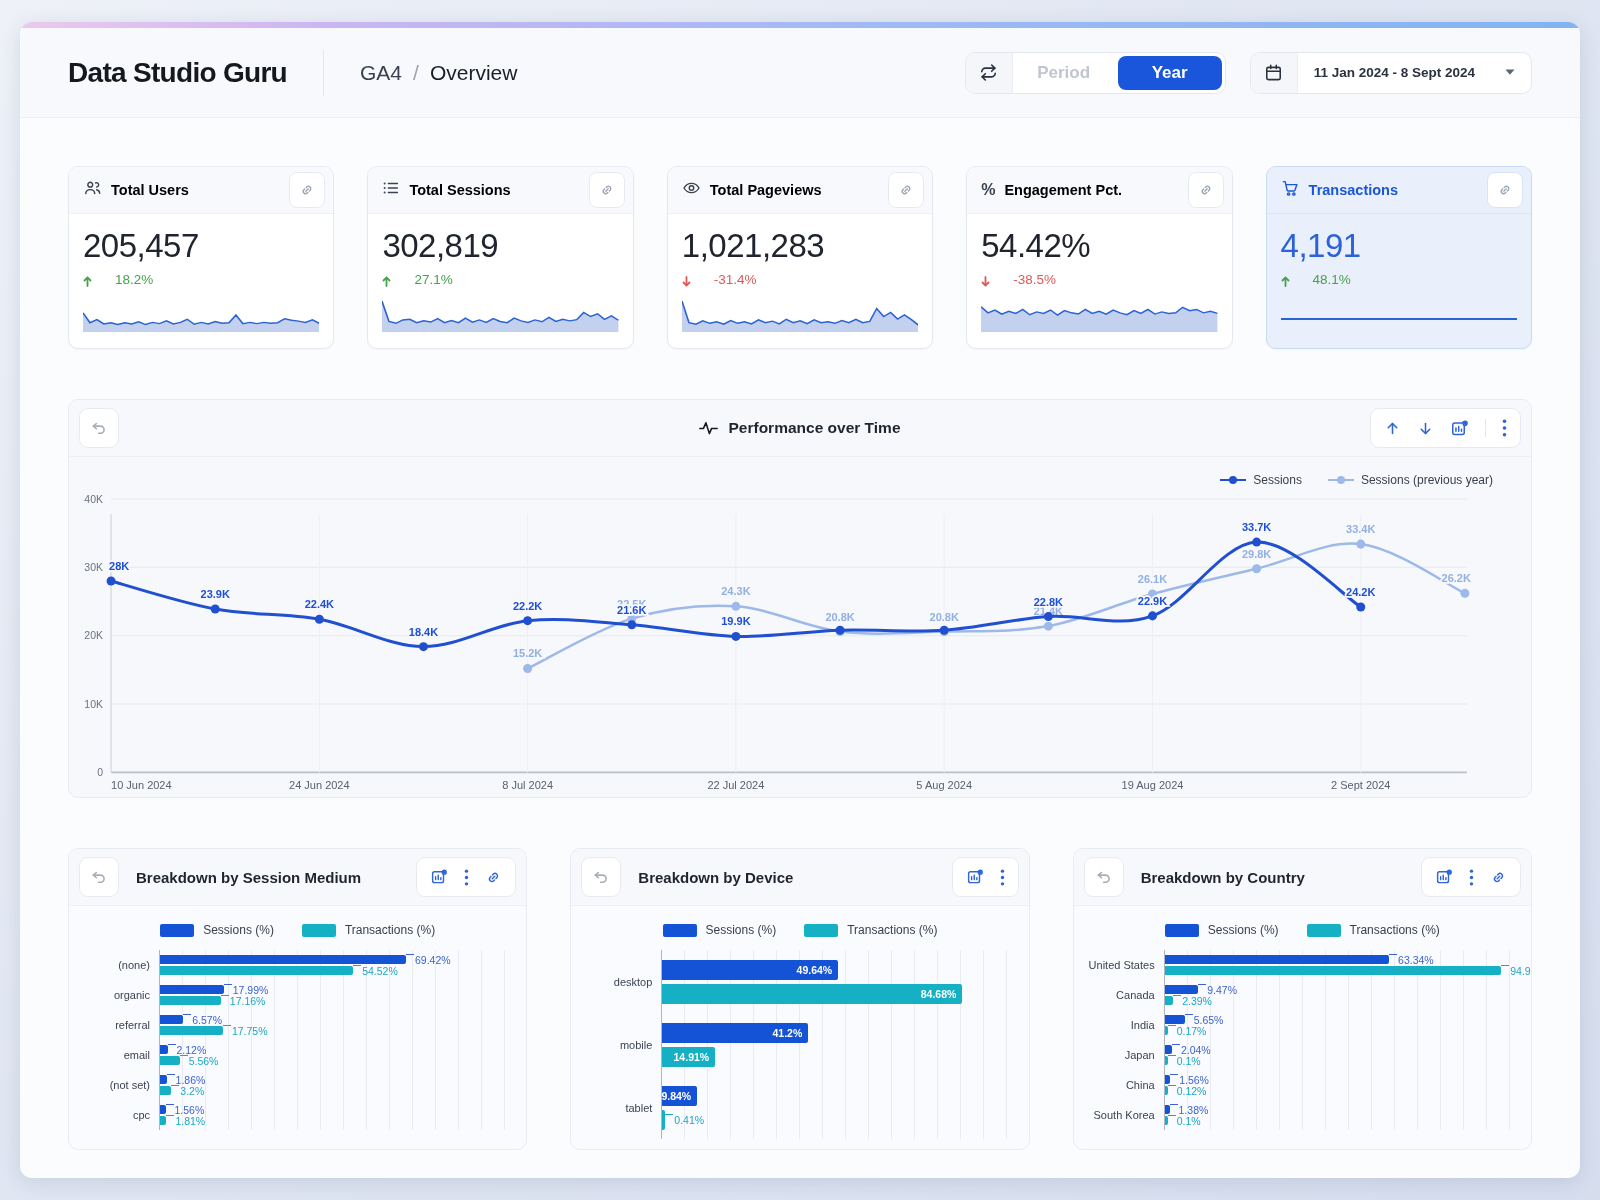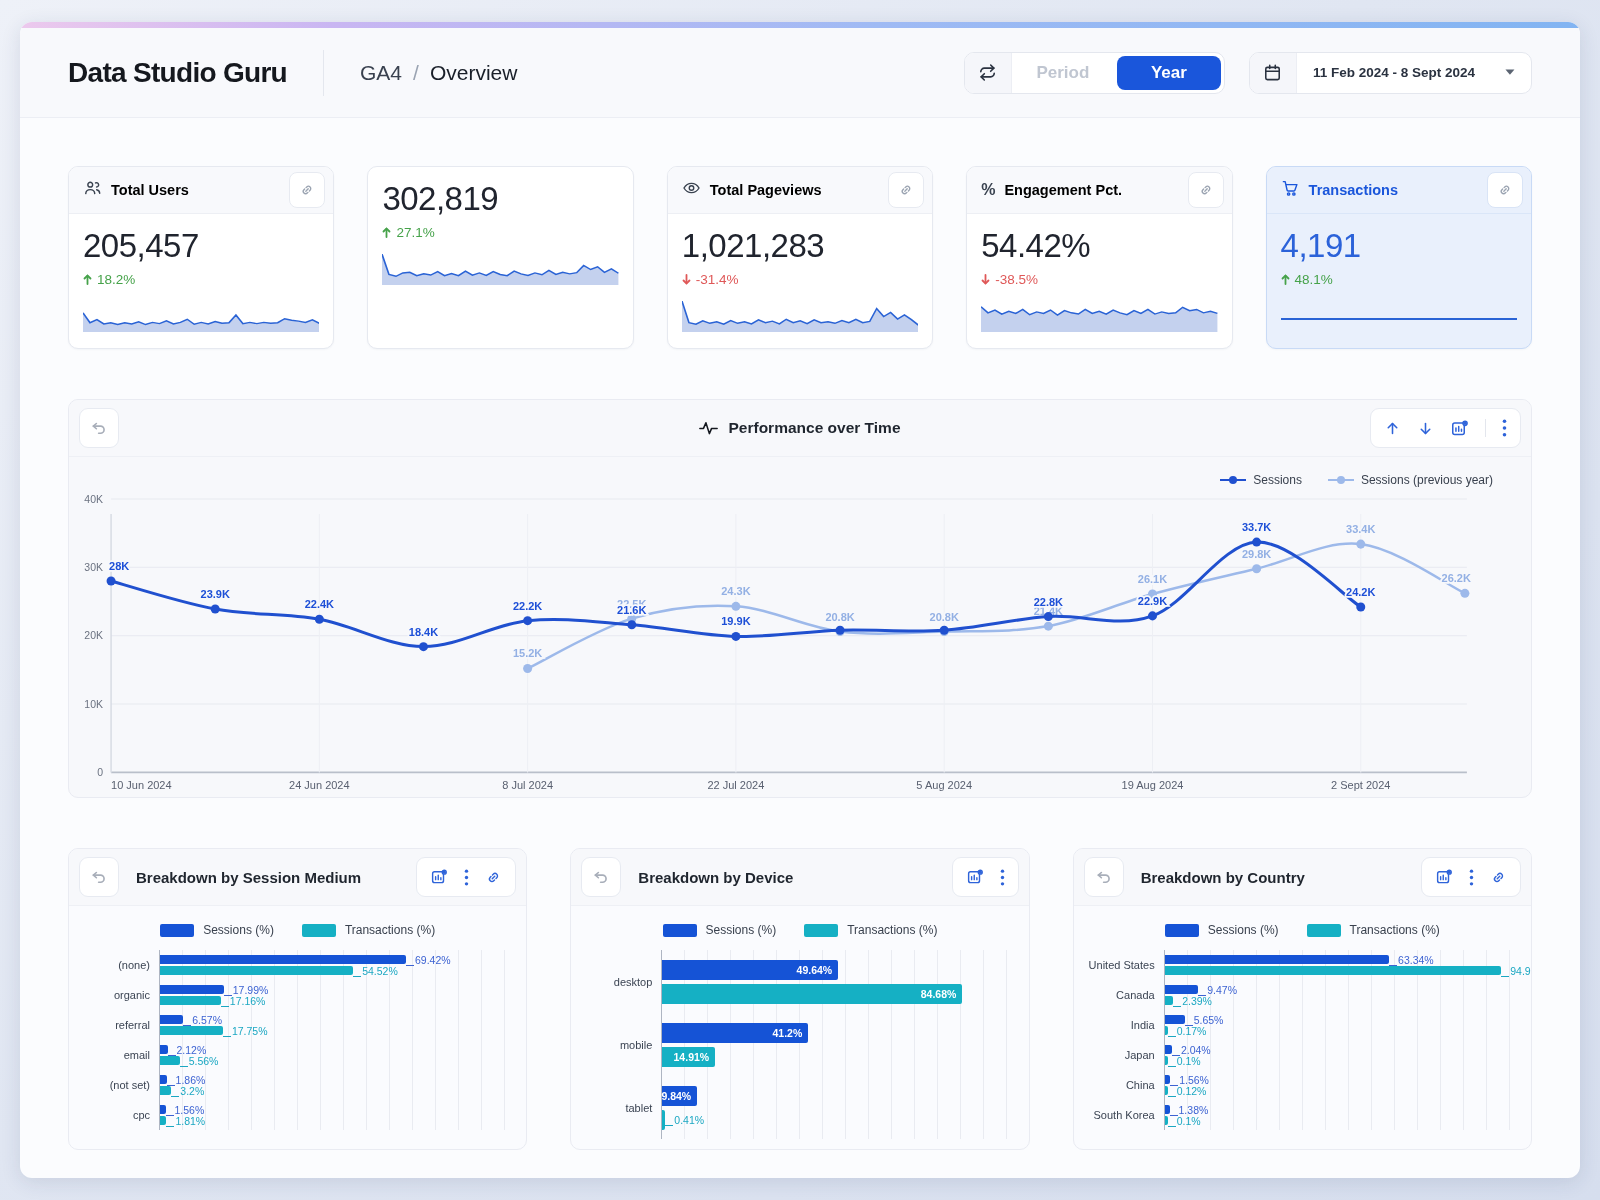--- a/index.html
+++ b/index.html
@@ -30,21 +30,21 @@
   .dtext{display:flex;align-items:center;padding:0 16px;font-size:13.5px;font-weight:700;color:#2a3240;gap:30px;cursor:pointer}
   main{padding:48px 48px 0}
   
   .kpi-row{display:grid;grid-template-columns:repeat(5,1fr);gap:33px}
   .kpi{background:#fff;border:1px solid #e6e9f0;border-radius:10px;overflow:hidden;cursor:pointer;box-shadow:0 1px 2px rgba(30,40,80,.04)}
   .kpi-h{height:47px;display:flex;align-items:center;gap:9px;padding:0 8px 0 14px;background:#f8f9fc;border-bottom:1px solid #edeff4;box-sizing:border-box}
   .kpi-h .lbl{font-size:14.5px;font-weight:700;color:#000000;flex:1;white-space:nowrap}
   .linkbtn{width:34px;height:34px;border-radius:8px;border:1px solid #e7eaf1;background:#fff;display:flex;align-items:center;justify-content:center;cursor:pointer;flex:none}
   .kpi-b{padding:13px 14px 14px}
   .val{font-size:33px;color:#20242e;letter-spacing:-.5px}
-  .delta{display:flex;align-items:center;gap:5px;font-size:13.5px;margin-top:7px}
+  .delta{display:flex;align-items:flex-end;gap:23px;font-size:13.5px;margin-top:7px}
   .delta.pos{color:#46a24a}
   .delta.neg{color:#df5858}
   .spark{width:100%;height:37px;margin-top:10px;display:block}
   .kpi.selected{background:#e9f0fc;border-color:#c8daf6}
   .kpi.selected .kpi-h{background:#e9f0fc;border-bottom-color:#dae6f8}
   .kpi.selected .lbl{color:#1a56db}
   .kpi.selected .val{color:#2b62d9}
   .kpi.selected .linkbtn{border-color:#d9e4f6}
   
   .panel{margin-top:50px;background:#f7f8fb;border:1px solid #e9ebf2;border-radius:10px;overflow:hidden}
@@ -72,21 +72,21 @@
   .bplot{flex:1;border-left:1px solid #aeb5c2;background:repeating-linear-gradient(90deg,transparent 0 22px,#e9ebf1 22px 23px)}
   .bgroup{display:flex;flex-direction:column;justify-content:center}
   .catcell,.bgroup{height:30px}
   .tall .catcell,.tall .bgroup{height:63px}
   .bline{display:flex;align-items:center;height:10px;margin:.5px 0}
   .tall .bline{height:21.5px;margin:1.5px 0}
   .bar{height:9px;border-radius:0 2px 2px 0;position:relative;min-width:3px;flex:none}
   .tall .bar{height:20px}
   .bar.s{background:#1553d6}
   .bar.t{background:#15b0c4}
-  .vlab{font-size:10.5px;display:flex;align-items:flex-end;white-space:nowrap}
+  .vlab{font-size:10.5px;display:flex;align-items:flex-start;white-space:nowrap}
   .vlab .dash{width:8px;height:1px;background:currentColor;margin-right:1px;flex:none}
   .vlab.s{color:#3d63d2}
   .vlab.t{color:#1ba7c2}
   .vin{position:absolute;right:6px;top:50%;transform:translateY(-50%);color:#fff;font-size:10.5px;font-weight:700;white-space:nowrap}
   svg text{font-family:"Liberation Sans","DejaVu Sans",sans-serif}
 </style>
 </head>
 <body>
 
 <div class="container">
@@ -117,21 +117,21 @@
 
     <div class="ctrl datebox">
       <span class="ibox">
         <svg width="19" height="19" viewBox="0 0 24 24" fill="none" stroke="#2a3240" stroke-width="2" stroke-linecap="round">
             <rect x="3.5" y="5.5" width="17" height="15.5" rx="2"></rect>
             <path d="M3.5 10.5h17"></path>
             <path d="M8.5 3v4M15.5 3v4"></path>
           </svg>
       </span>
       <span class="dtext">
-        <span>11 Feb 2024 - 8 Sept 2024</span>
+        <span>11 Jan 2024 - 8 Sept 2024</span>
         <svg width="10" height="7" viewBox="0 0 10 7" fill="#5b6472">
             <path d="M0 0l5 6 5-6z" transform="scale(0.9) translate(0.5,0.5)"></path>
           </svg>
       </span>
     </div>
   </header>
 
   <main>
 
     <section class="kpi-row">
@@ -167,20 +167,38 @@
             <span>18.2%</span>
           </div>
           <svg class="spark" viewBox="0 0 200 36" preserveAspectRatio="none">
               <path d="M0 34 L0.0 15.4 L5.9 25.0 L11.8 22.0 L17.6 26.2 L23.5 25.0 L29.4 26.8 L35.3 25.0 L41.2 26.2 L47.1 24.1 L52.9 26.8 L58.8 24.7 L64.7 25.9 L70.6 23.2 L76.5 26.2 L82.4 24.7 L88.2 21.7 L94.1 26.5 L100.0 24.7 L105.9 26.2 L111.8 23.8 L117.6 25.6 L123.5 25.0 L129.4 17.5 L135.3 25.9 L141.2 24.7 L147.1 25.9 L152.9 24.7 L158.8 25.6 L164.7 25.0 L170.6 21.1 L176.5 22.6 L182.4 23.5 L188.2 24.7 L194.1 22.3 L200.0 25.6 L200 34 Z" fill="rgba(59,104,200,0.30)"></path>
               <path d="M0.0 15.4 L5.9 25.0 L11.8 22.0 L17.6 26.2 L23.5 25.0 L29.4 26.8 L35.3 25.0 L41.2 26.2 L47.1 24.1 L52.9 26.8 L58.8 24.7 L64.7 25.9 L70.6 23.2 L76.5 26.2 L82.4 24.7 L88.2 21.7 L94.1 26.5 L100.0 24.7 L105.9 26.2 L111.8 23.8 L117.6 25.6 L123.5 25.0 L129.4 17.5 L135.3 25.9 L141.2 24.7 L147.1 25.9 L152.9 24.7 L158.8 25.6 L164.7 25.0 L170.6 21.1 L176.5 22.6 L182.4 23.5 L188.2 24.7 L194.1 22.3 L200.0 25.6" fill="none" stroke="#2a63d5" stroke-width="1.4"></path>
             </svg>
         </div>
       </div>
 
       <div class="kpi">
+        <div class="kpi-h">
+          <span>
+            <svg width="18" height="18" viewBox="0 0 24 24" fill="none" stroke="#3a4350" stroke-width="2" stroke-linecap="round">
+                <path d="M8.5 6h12M8.5 12h12M8.5 18h12"></path>
+                <path d="M3.5 6h.01M3.5 12h.01M3.5 18h.01" stroke-width="2.6"></path>
+              </svg>
+          </span>
+          <span class="lbl">Total Sessions</span>
+          <span class="linkbtn">
+            <svg width="16" height="16" viewBox="0 0 24 24" fill="none" stroke="#9aa3b1" stroke-width="2" stroke-linecap="round">
+                <g transform="rotate(-45 12 12)">
+                  <path d="M9.5 12h5"></path>
+                  <path d="M10.5 8.5H9a3.5 3.5 0 0 0 0 7h1.5"></path>
+                  <path d="M13.5 8.5H15a3.5 3.5 0 0 1 0 7h-1.5"></path>
+                </g>
+              </svg>
+          </span>
+        </div>
         <div class="kpi-b">
           <div class="val">302,819</div>
           <div class="delta pos">
             <svg class="arr" width="9" height="11" viewBox="0 0 9 11" fill="none" stroke="currentColor" stroke-width="1.8" stroke-linecap="round">
                 <path d="M4.5 10V2"></path>
                 <path d="M1.5 4.5L4.5 1.5l3 3"></path>
               </svg>
             <span>27.1%</span>
           </div>
           <svg class="spark" viewBox="0 0 200 36" preserveAspectRatio="none">

